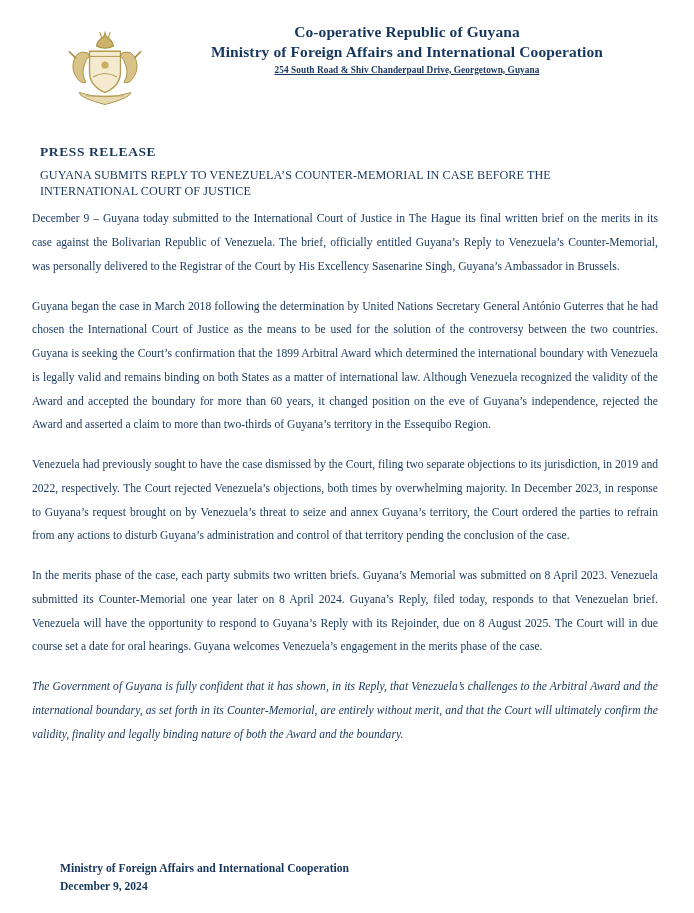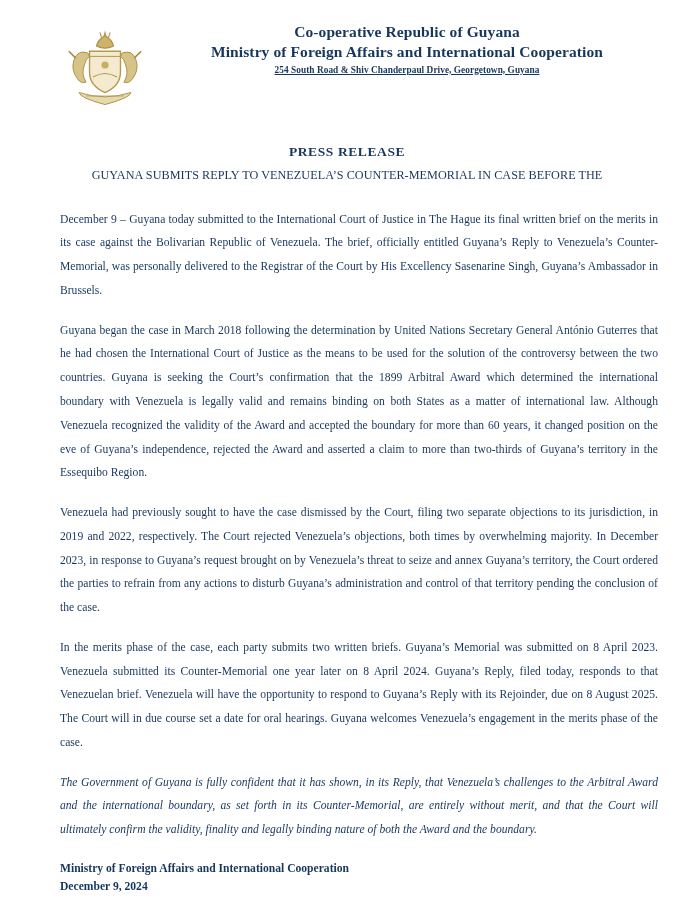--- a/index.html
+++ b/index.html
@@ -56,41 +56,41 @@
     font-size: 9.3px;
     font-weight: bold;
     color: #17365d;
     margin-top: 3px;
     letter-spacing: 0.05px;
     text-decoration: underline;
   }
   
   .titles {
     margin-top: 18px;
-    text-align: center;
+    text-align: left;
     padding: 0 40px;
   }
   .press-release {
     font-size: 13.5px;
     font-weight: bold;
     color: #17365d;
     letter-spacing: 0.6px;
   }
   .headline {
     margin-top: 8px;
     font-size: 12.2px;
     font-weight: normal;
     color: #17365d;
     line-height: 1.28;
     letter-spacing: 0.05px;
   }
   
   .body-wrap {
-    margin-top: 24px;
-    padding: 0 36px 0 60px;
+    margin-top: 8px;
+    padding: 0 36px 0 32px;
   }
   .para {
     font-size: 11.6px;
     line-height: 2.05;
     text-align: justify;
     color: #17365d;
     margin: 0 0 16px 0;
     letter-spacing: 0.01px;
   }
   .para:last-of-type { margin-bottom: 0; font-style: italic; }
@@ -142,20 +142,21 @@
       <div class="org-line1">Co-operative Republic of Guyana</div>
       <div class="org-line2">Ministry of Foreign Affairs and International Cooperation</div>
       <div class="org-address">254 South Road &amp; Shiv Chanderpaul Drive, Georgetown, Guyana</div>
     </div>
   </div>
 
   <div class="titles">
     <div class="press-release">PRESS RELEASE</div>
     <div class="headline">
       <div>GUYANA SUBMITS REPLY TO VENEZUELA’S COUNTER-MEMORIAL IN CASE BEFORE THE</div>
+      <div>INTERNATIONAL COURT OF JUSTICE</div>
     </div>
   </div>
 
   <div class="body-wrap">
     <p class="para">December 9 – Guyana today submitted to the International Court of Justice in The Hague its final written brief on the merits in its case against the Bolivarian Republic of Venezuela. The brief, officially entitled Guyana’s Reply to Venezuela’s Counter-Memorial, was personally delivered to the Registrar of the Court by His Excellency Sasenarine Singh, Guyana’s Ambassador in Brussels.</p>
     <p class="para">Guyana began the case in March 2018 following the determination by United Nations Secretary General António Guterres that he had chosen the International Court of Justice as the means to be used for the solution of the controversy between the two countries. Guyana is seeking the Court’s confirmation that the 1899 Arbitral Award which determined the international boundary with Venezuela is legally valid and remains binding on both States as a matter of international law. Although Venezuela recognized the validity of the Award and accepted the boundary for more than 60 years, it changed position on the eve of Guyana’s independence, rejected the Award and asserted a claim to more than two-thirds of Guyana’s territory in the Essequibo Region.</p>
     <p class="para">Venezuela had previously sought to have the case dismissed by the Court, filing two separate objections to its jurisdiction, in 2019 and 2022, respectively. The Court rejected Venezuela’s objections, both times by overwhelming majority. In December 2023, in response to Guyana’s request brought on by Venezuela’s threat to seize and annex Guyana’s territory, the Court ordered the parties to refrain from any actions to disturb Guyana’s administration and control of that territory pending the conclusion of the case.</p>
     <p class="para">In the merits phase of the case, each party submits two written briefs. Guyana’s Memorial was submitted on 8 April 2023. Venezuela submitted its Counter-Memorial one year later on 8 April 2024. Guyana’s Reply, filed today, responds to that Venezuelan brief. Venezuela will have the opportunity to respond to Guyana’s Reply with its Rejoinder, due on 8 August 2025. The Court will in due course set a date for oral hearings. Guyana welcomes Venezuela’s engagement in the merits phase of the case.</p>
     <p class="para">The Government of Guyana is fully confident that it has shown, in its Reply, that Venezuela’s challenges to the Arbitral Award and the international boundary, as set forth in its Counter-Memorial, are entirely without merit, and that the Court will ultimately confirm the validity, finality and legally binding nature of both the Award and the boundary.</p>
   </div>

